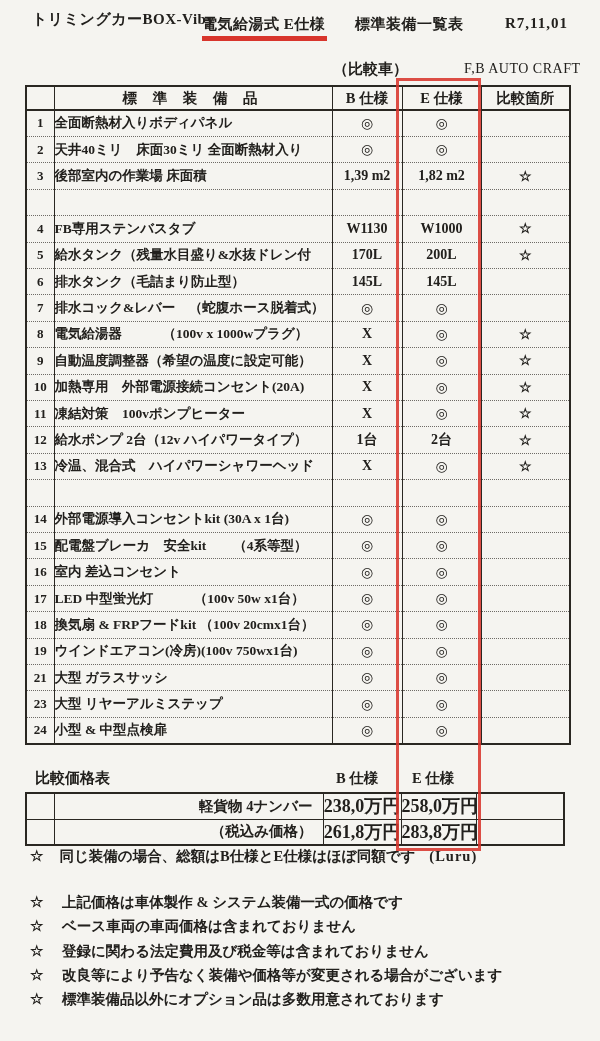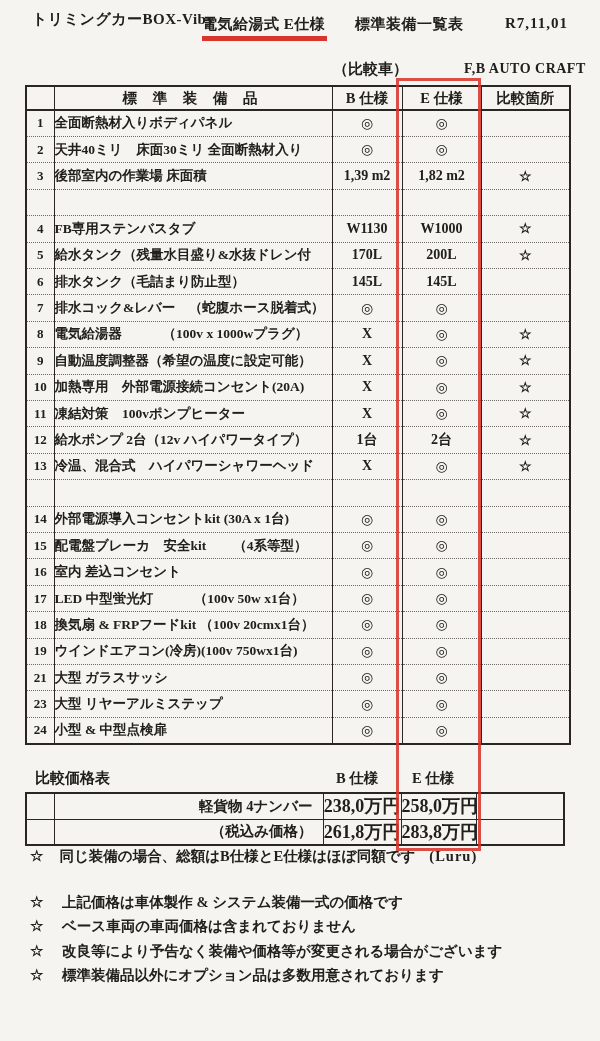--- a/index.html
+++ b/index.html
@@ -12,21 +12,21 @@
   .abs { position:absolute; white-space:nowrap; }
 
   
   .title-part { font-size:15px; font-weight:bold; letter-spacing:0.5px; }
   .title-model { left:32px; top:10px; }
   .title-spec  { left:202px; top:15px; display:inline-block; min-width:125px;
                  padding-bottom:2px; border-bottom:5px solid #d8352c; }
   .title-doc   { left:355px; top:15px; }
   .title-date  { left:505px; top:15px; letter-spacing:1px; }
   .cmp-car  { left:333px; top:60px; font-size:15px; font-weight:bold; }
-  .company  { left:464px; top:61px; font-size:14px; font-weight:bold; letter-spacing:0.5px; }
+  .company  { left:464px; top:61px; font-size:14px; font-weight:normal; letter-spacing:0.5px; }
 
   
   .eq-table {
     position:absolute; left:25px; top:85px; width:544px; height:660px;
     border-collapse:collapse; table-layout:fixed;
     border:2px solid #2a2722; font-weight:bold;
   }
   .eq-table th {
     height:22px; font-size:14.5px; font-weight:bold; padding:0;
     border-bottom:2px solid #2a2722; border-left:1px solid #2a2722;
@@ -315,20 +315,23 @@
 
   <div class="footnotes">
 
   <div class="footnote">
       <span class="star">☆</span><span>上記価格は車体製作 &amp; システム装備一式の価格です</span>
     </div>
       <div class="footnote">
       <span class="star">☆</span><span>ベース車両の車両価格は含まれておりません</span>
     </div>
       <div class="footnote">
+      <span class="star">☆</span><span>登録に関わる法定費用及び税金等は含まれておりません</span>
+    </div>
+      <div class="footnote">
       <span class="star">☆</span><span>改良等により予告なく装備や価格等が変更される場合がございます</span>
     </div>
       <div class="footnote">
       <span class="star">☆</span><span>標準装備品以外にオプション品は多数用意されております</span>
     </div>
     </div>
 
   <div class="red-box"></div>
 
 </div>

